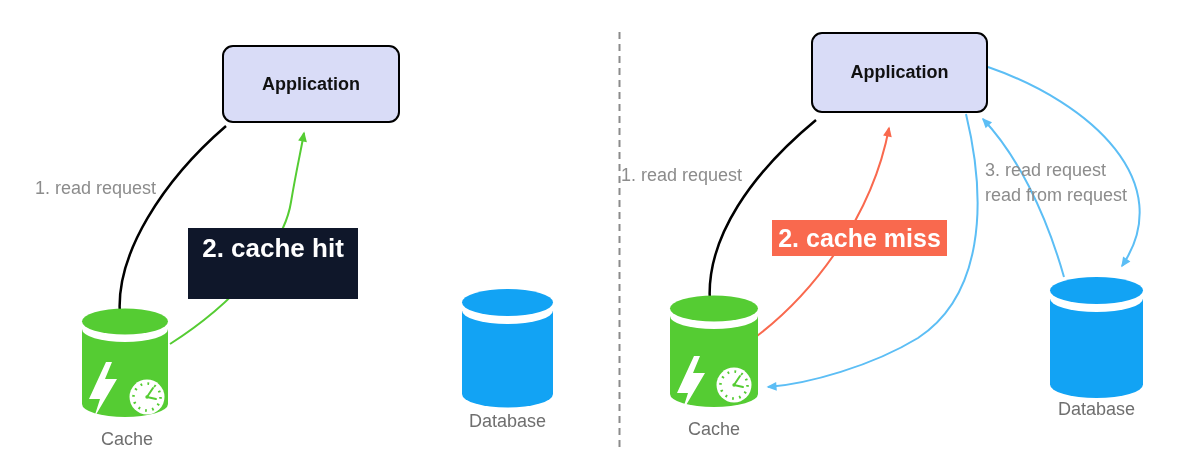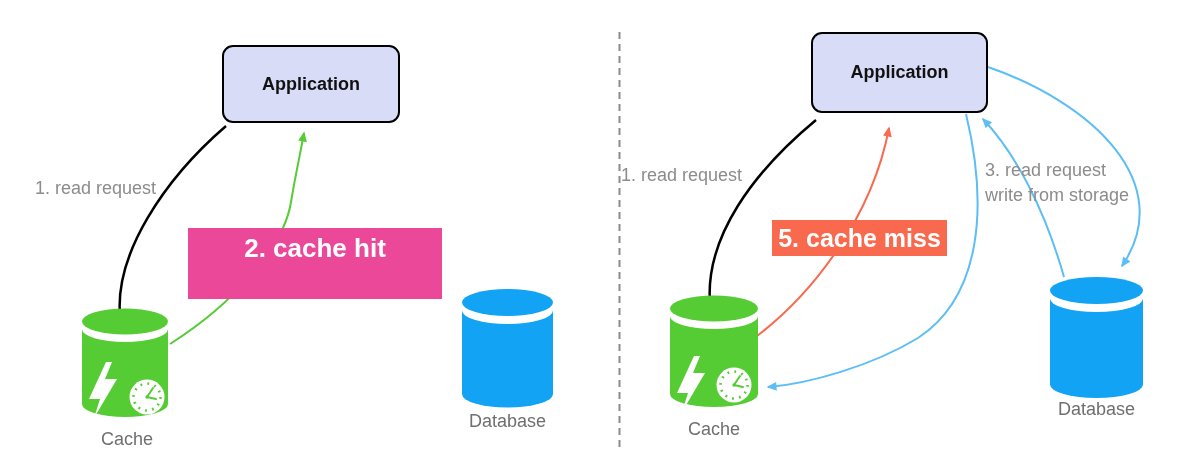--- a/index.html
+++ b/index.html
@@ -6,21 +6,21 @@
   #stage{position:relative;width:1202px;height:470px;background:#fff;overflow:hidden;
          font-family:Liberation Sans, sans-serif;}
   #diagram-svg{position:absolute;left:0;top:0;}
   .abs{position:absolute;}
   .app-box{width:174px;height:74px;background:#D9DCF7;border:2px solid #000;border-radius:11px;
            display:flex;align-items:center;justify-content:center;
            font-size:18px;font-weight:bold;color:#111;}
   .annotation{font-size:18px;color:#8C8C8C;white-space:nowrap;line-height:20px;}
   .node-label{font-size:18px;color:#6F6F6F;text-align:center;}
   .badge{color:#fff;font-weight:bold;text-align:center;white-space:nowrap;}
-  .badge-green{background:#ec4899;width:254px;height:71px;font-size:26px;line-height:34px;
+  .badge-green{background:#0f172a;width:170px;height:71px;font-size:26px;line-height:34px;
                padding-top:3px;box-sizing:border-box;}
   .badge-red{background:#F9694E;width:175px;height:36px;font-size:25px;line-height:36px;
              box-sizing:border-box;}
   .storage-note{font-size:18px;color:#8C8C8C;line-height:25px;width:175px;}
 </style>
 </head>
 <body>
 
 <div id="stage">
 
@@ -103,25 +103,25 @@
   <div class="abs node-label" style="left:82px;top:429px;width:90px;">Cache</div>
 
   <div class="abs node-label" style="left:462px;top:411px;width:91px;">Database</div>
 
   <div class="abs app-box" style="left:811px;top:32px;width:173px;height:77px;">
       <span>Application</span>
     </div>
 
   <div class="abs annotation" style="left:621px;top:165px;">1. read request</div>
 
-  <div class="abs badge badge-red" style="left:772px;top:220px;">5. cache miss</div>
+  <div class="abs badge badge-red" style="left:772px;top:220px;">2. cache miss</div>
 
   <div class="abs storage-note" style="left:985px;top:158px;">
     <div>3. read request</div>
-    <div>write from storage</div>
+    <div>read from request</div>
   </div>
 
 
   <div class="abs node-label" style="left:669px;top:419px;width:90px;">Cache</div>
 
   <div class="abs node-label" style="left:1050px;top:399px;width:93px;">Database</div>
 
 </div>
 
 </body></html>

